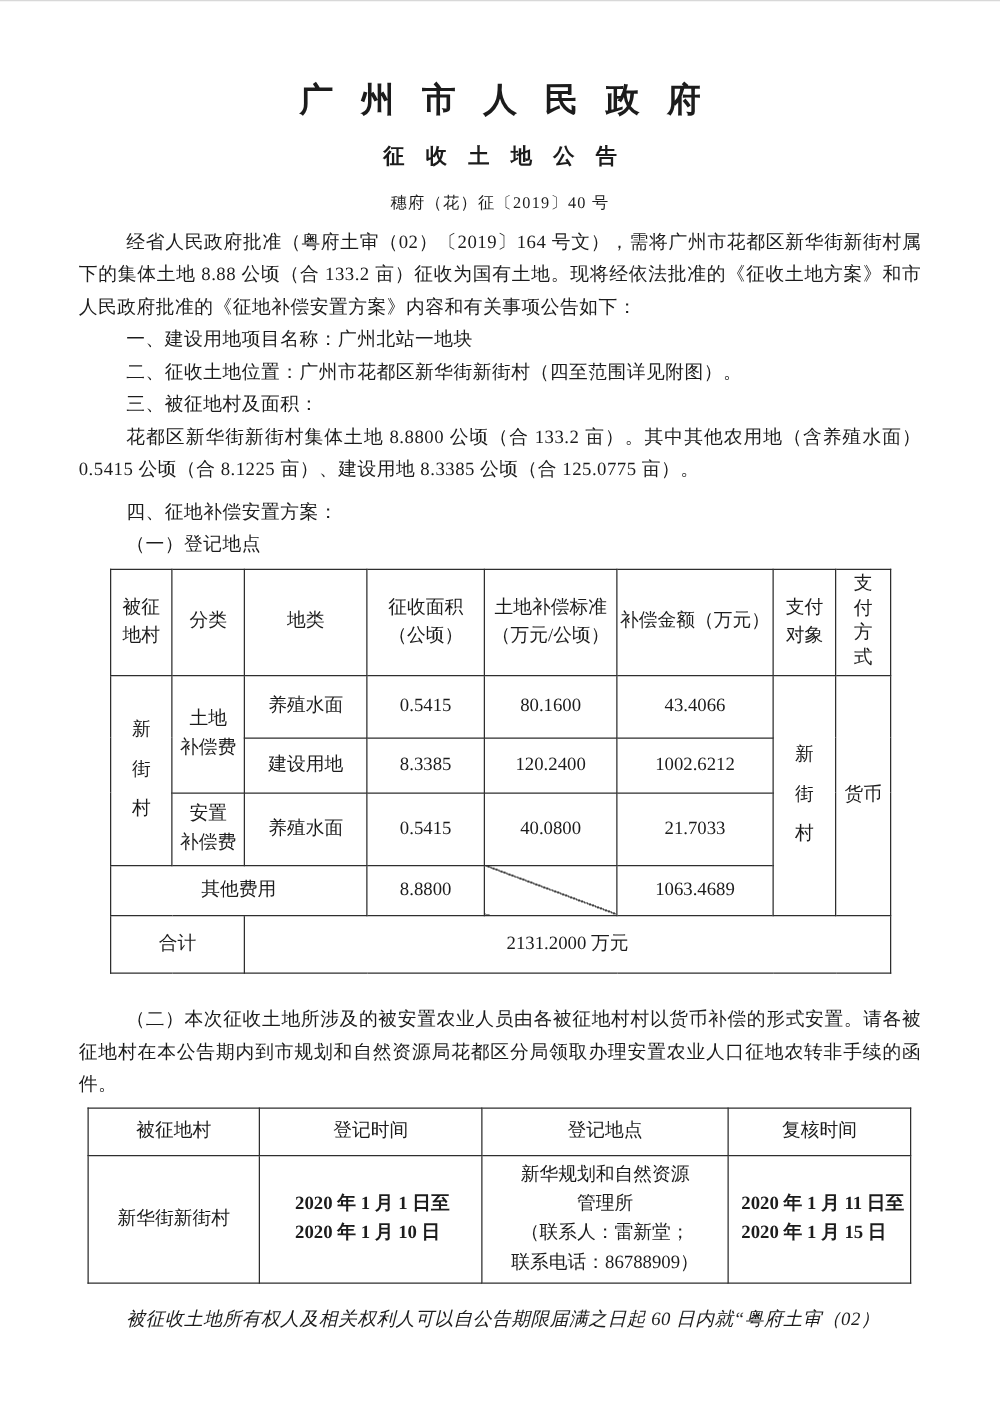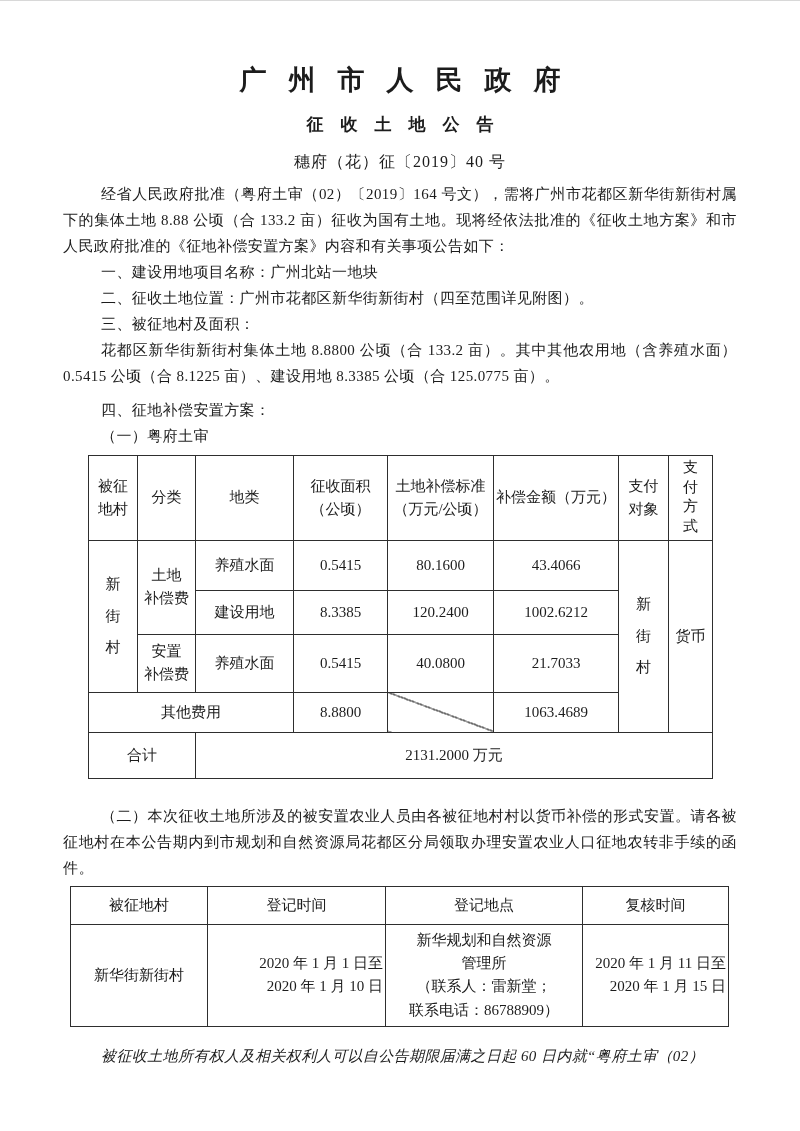--- a/index.html
+++ b/index.html
@@ -16,21 +16,21 @@
 
   .title {
     text-align:center; font-size:27px; font-weight:bold;
     letter-spacing:22px; text-indent:22px; line-height:32px;
   }
   .subtitle {
     text-align:center; font-size:17px; font-weight:bold;
     letter-spacing:17px; text-indent:17px; margin-top:14px; line-height:30px;
   }
   .docnum {
-    text-align:center; font-size:16px; margin-top:10px; line-height:23px; letter-spacing:1px;
+    text-align:center; font-size:13px; margin-top:10px; line-height:23px; letter-spacing:1px;
   }
 
   p { margin:0; font-size:15px; line-height:26px; text-align:justify; letter-spacing:0.4px; }
   .ind { text-indent:38px; }
   .mt8 { margin-top:8px; }
   .mt26 { margin-top:24px; }
   .mt14 { margin-top:16px;font-style:italic; }
 
   table { border-collapse:collapse; table-layout:fixed; font-size:15px; }
   td {
@@ -46,21 +46,21 @@
   .vhead { display:inline-block; width:16px; word-break:break-all; line-height:1.3; }
 
   .diag {
     background:linear-gradient(to top right,
       transparent calc(50% - 0.6px),
       #3a3a3a calc(50% - 0.6px),
       #3a3a3a calc(50% + 0.6px),
       transparent calc(50% + 0.6px));
   }
 
-  #t2 .reg-time, #t2 .rev-time { text-align:right; }
+  #t2 .reg-time, #t2 .rev-time { text-align:left;font-weight:bold; }
   #t2 .reg-time { padding-left:28px; }
   #t2 .rev-time { padding-left:10px; }
 
   tr.h72 { height:72px; } tr.h50 { height:50px; } tr.h44 { height:44px; }
   tr.h58 { height:58px; } tr.h40 { height:40px; } tr.h46 { height:46px;margin-top:24px; }
   tr.h38 { height:38px; } tr.h102 { height:102px; }
 </style>
 </head>
 <body>
 
@@ -69,21 +69,21 @@
   <div class="title">广州市人民政府</div>
   <div class="subtitle">征收土地公告</div>
   <div class="docnum">穗府（花）征〔2019〕40 号</div>
 
   <p class="ind mt8">经省人民政府批准（粤府土审（02）〔2019〕164 号文），需将广州市花都区新华街新街村属下的集体土地 8.88 公顷（合 133.2 亩）征收为国有土地。现将经依法批准的《征收土地方案》和市人民政府批准的《征地补偿安置方案》内容和有关事项公告如下：</p>
   <p class="ind">一、建设用地项目名称：广州北站一地块</p>
   <p class="ind">二、征收土地位置：广州市花都区新华街新街村（四至范围详见附图）。</p>
   <p class="ind">三、被征地村及面积：</p>
   <p class="ind">花都区新华街新街村集体土地 8.8800 公顷（合 133.2 亩）。其中其他农用地（含养殖水面）0.5415 公顷（合 8.1225 亩）、建设用地 8.3385 公顷（合 125.0775 亩）。</p>
   <p class="ind mt8">四、征地补偿安置方案：</p>
-  <p class="ind">（一）粤府土审</p>
+  <p class="ind">（一）登记地点</p>
 
   <table id="t1">
     <colgroup>
       <col style="width:49px">
         <col style="width:58px">
         <col style="width:98px">
         <col style="width:94px">
       <col style="width:106px">
         <col style="width:125px">
         <col style="width:50px">

